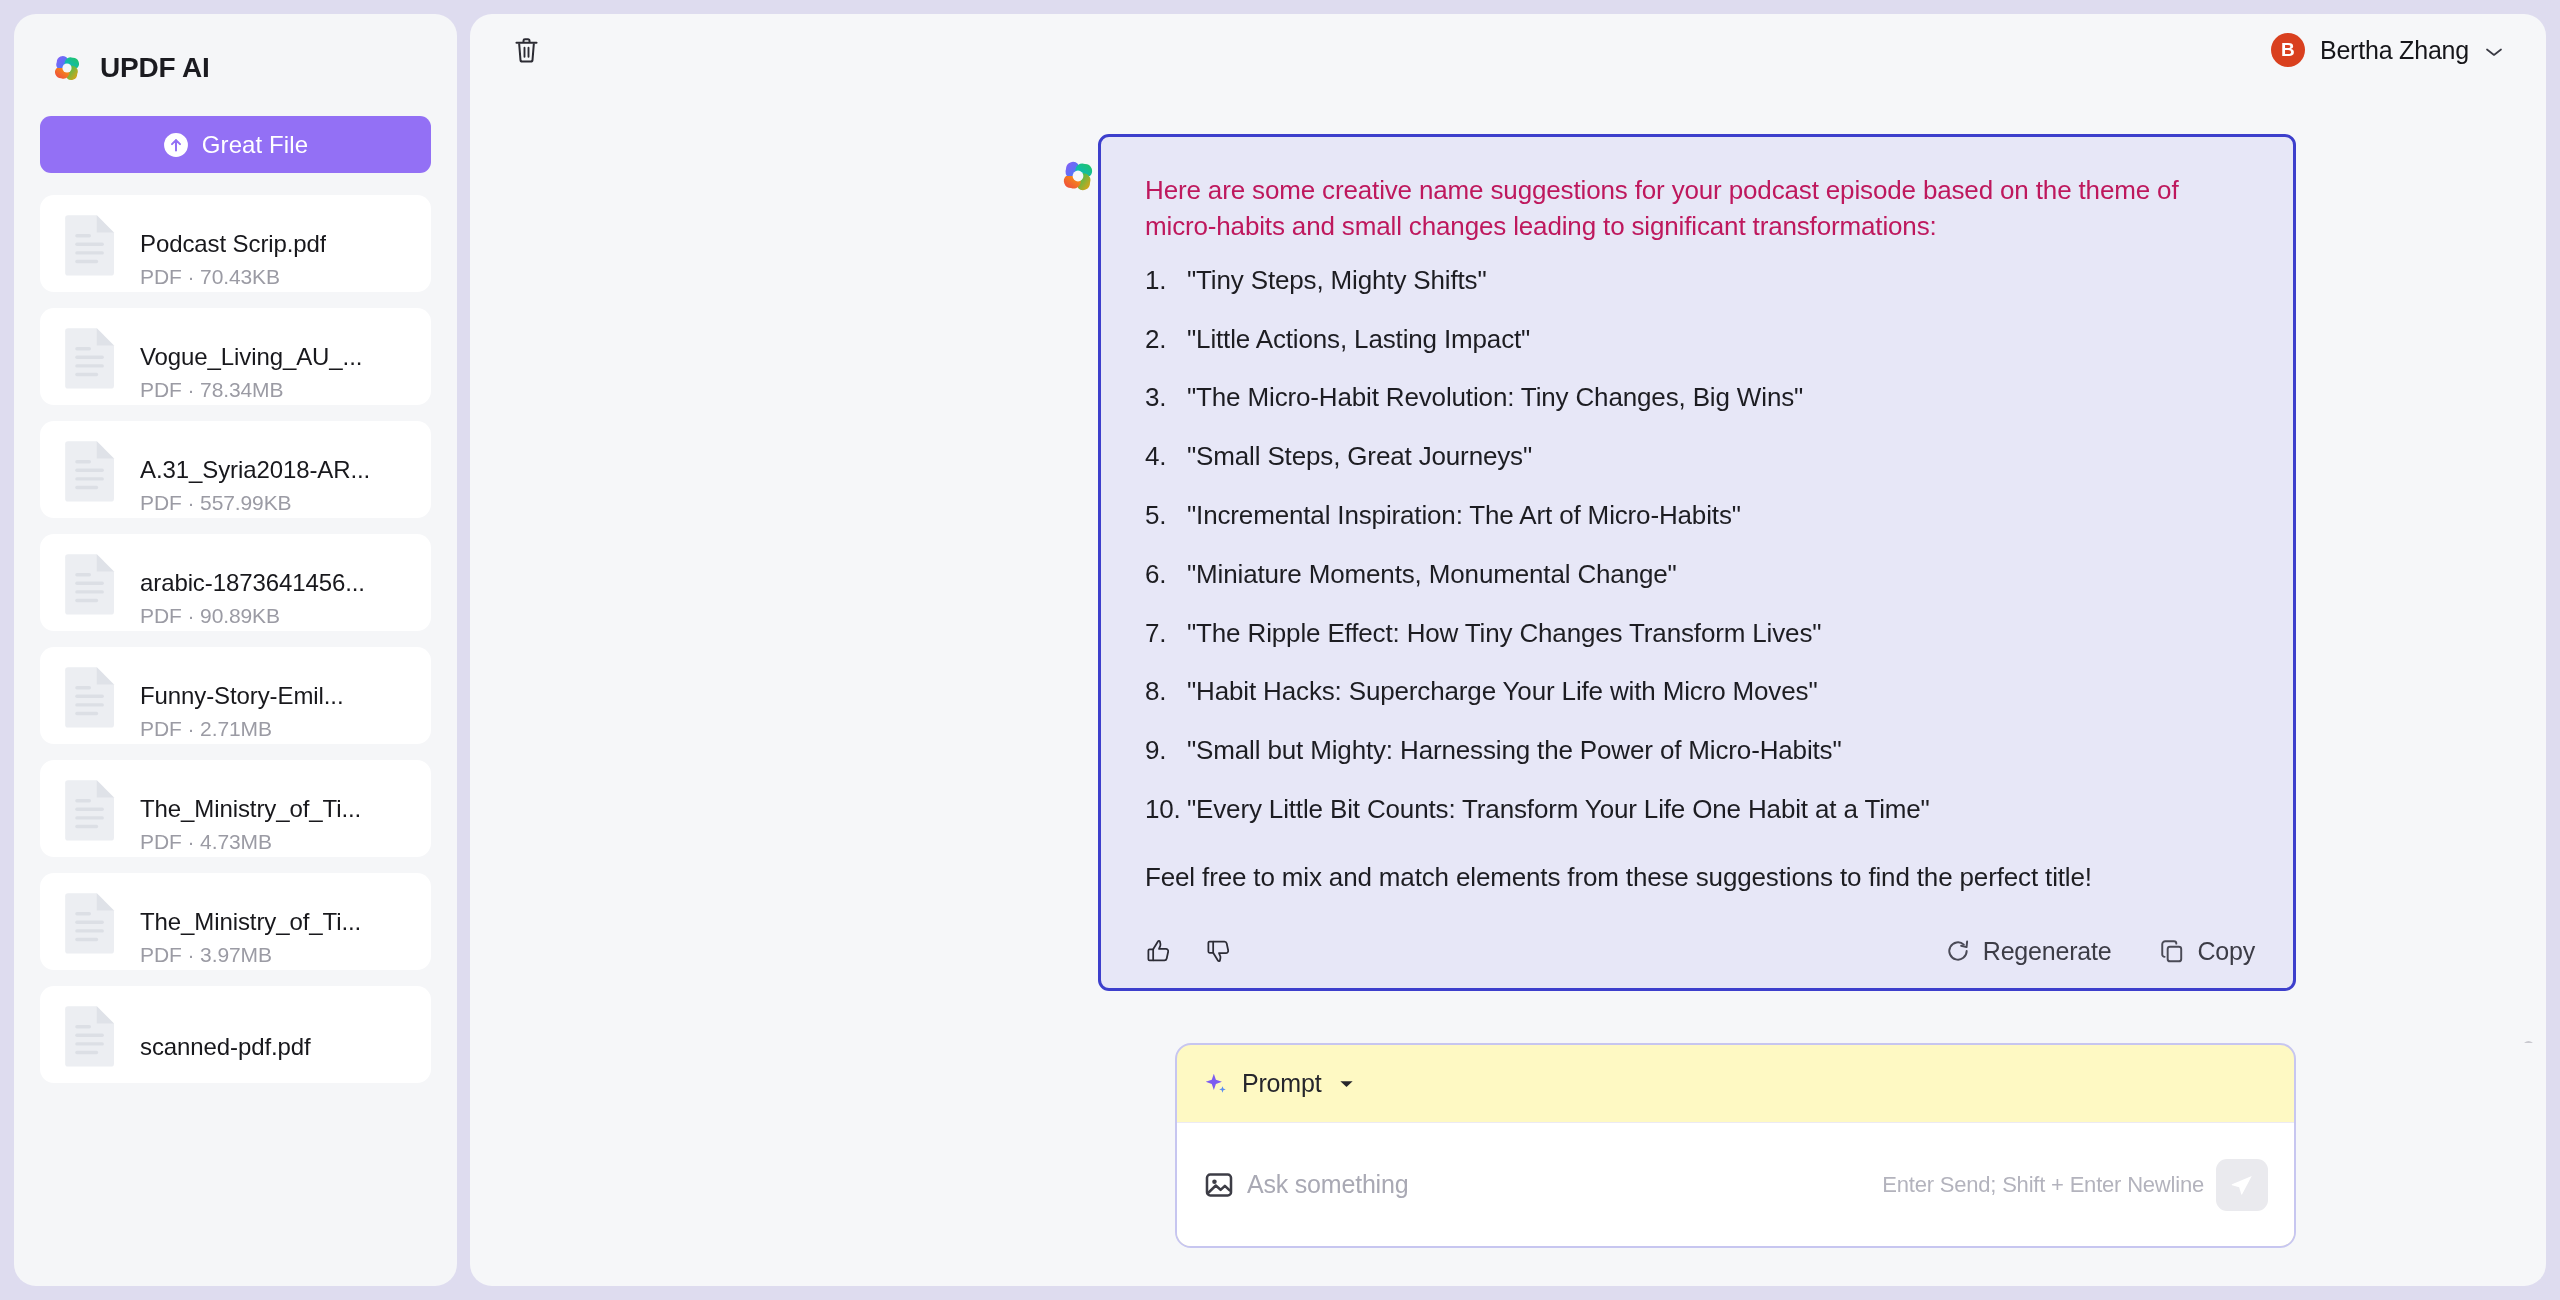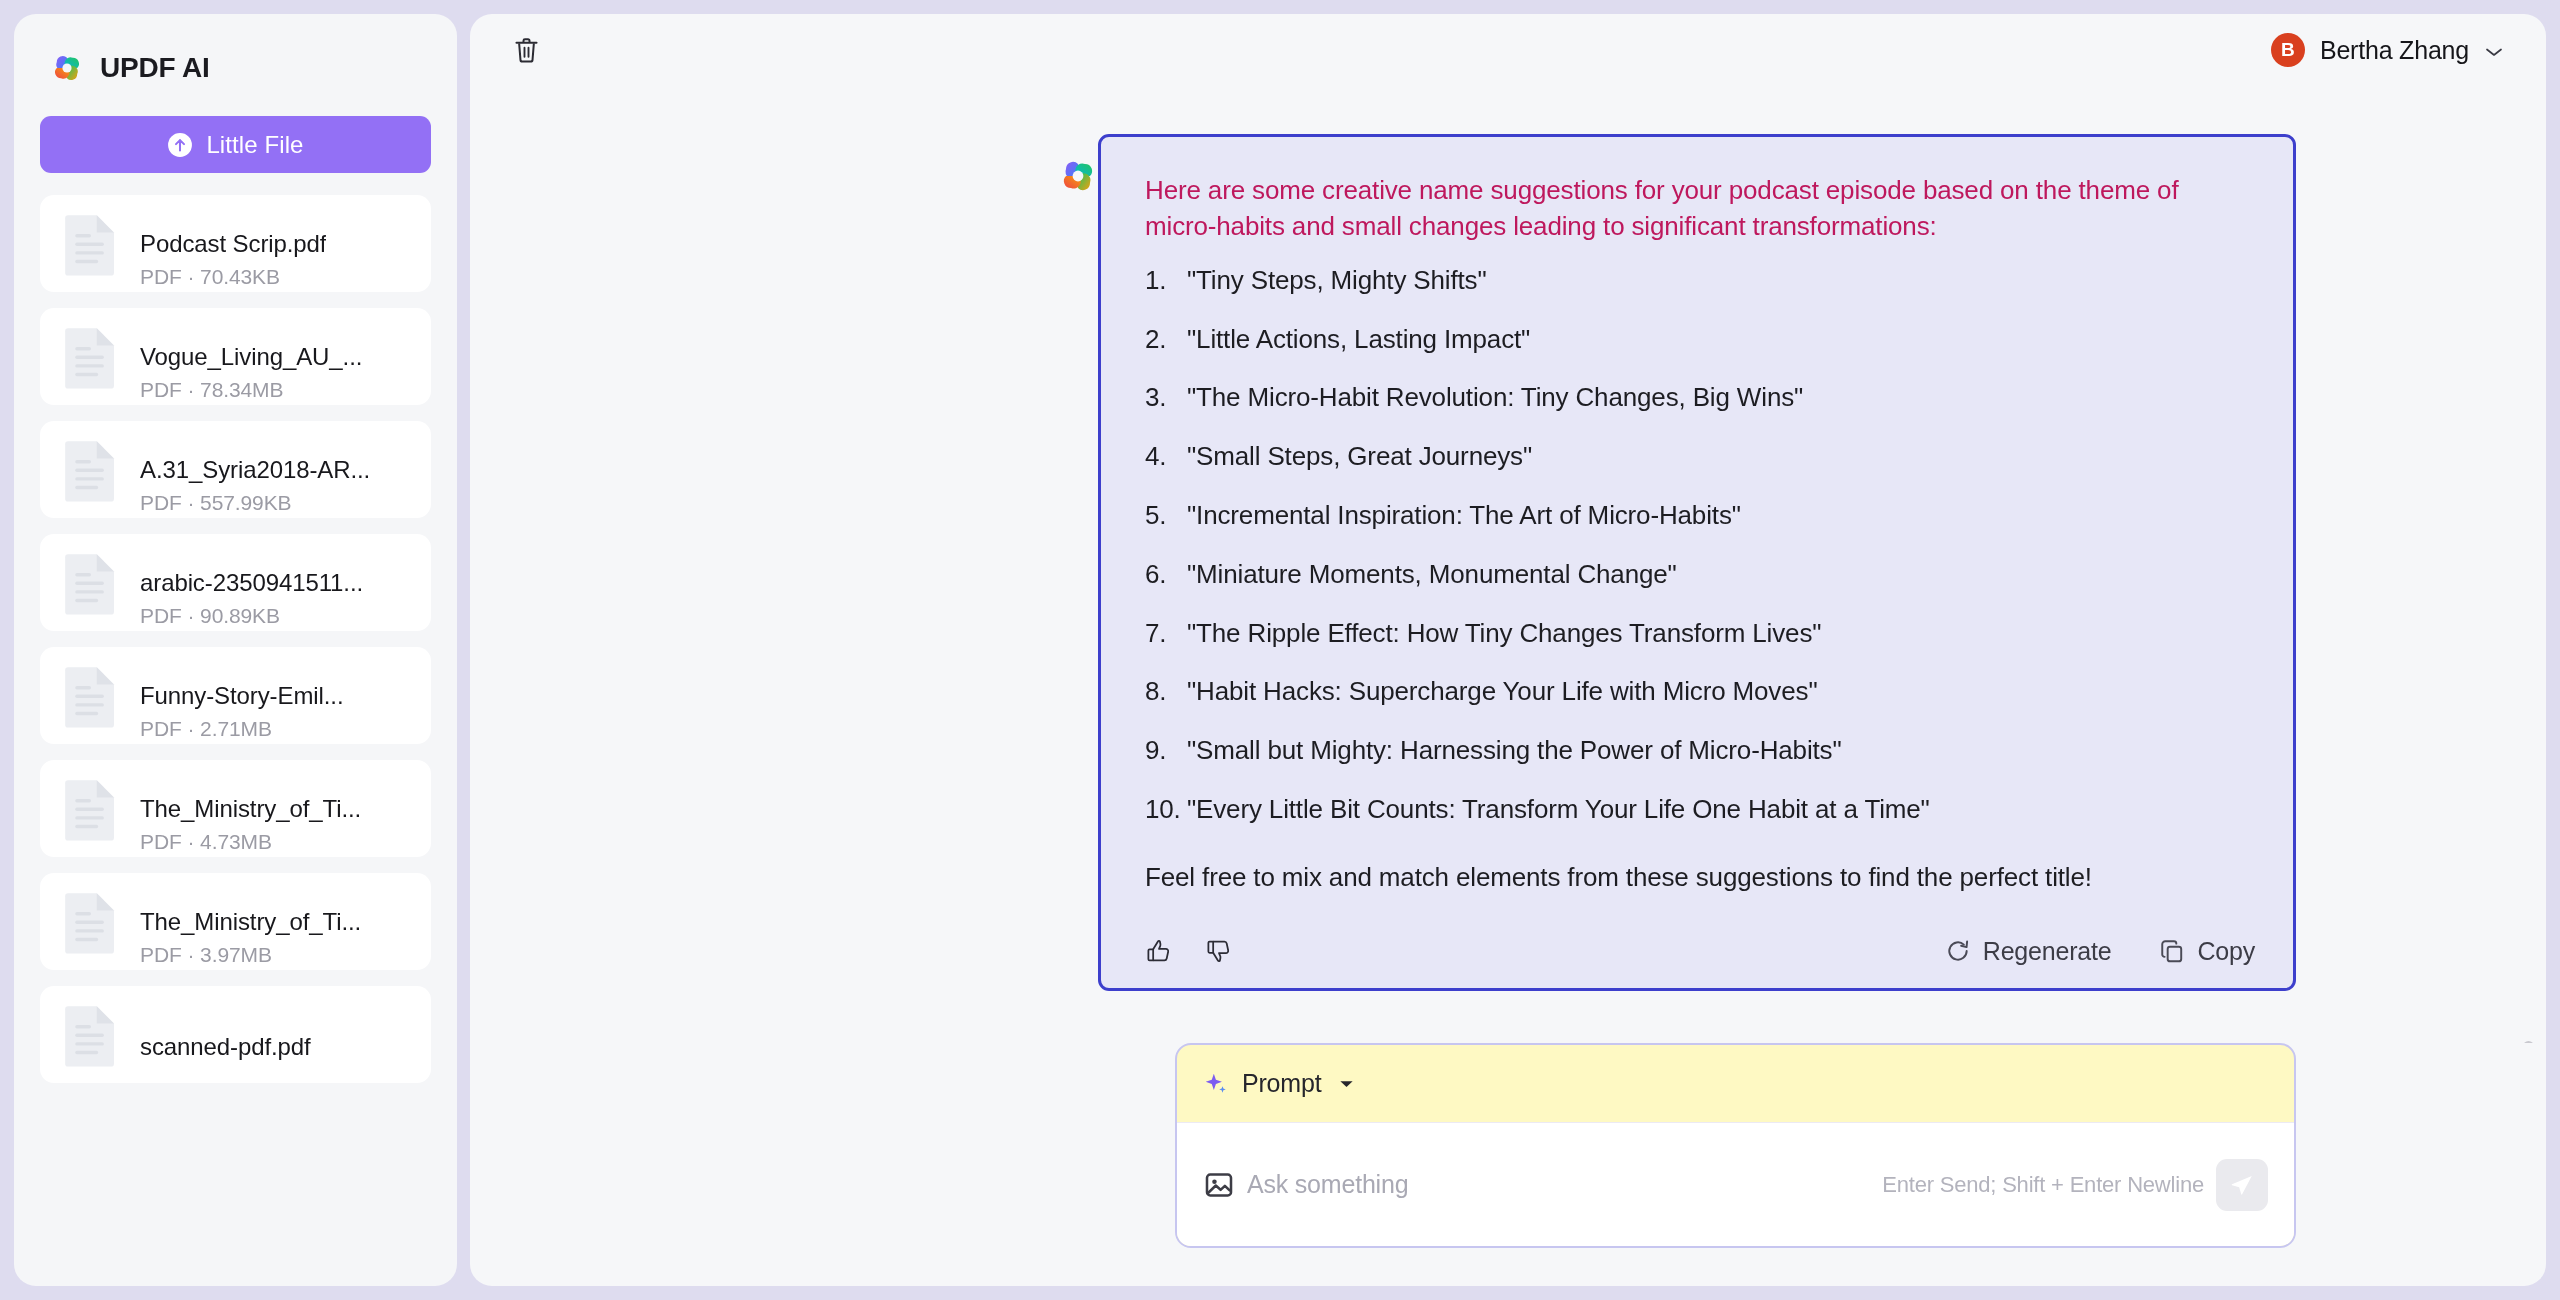--- a/index.html
+++ b/index.html
@@ -361,21 +361,21 @@
         <circle cx="20" cy="20" r="5.4" fill="#f5f6f8"></circle>
       </svg>
       <span class="brand-name">UPDF AI</span>
     </div>
 
     <button class="upload-btn">
       <svg class="upload-icon" viewBox="0 0 24 24">
         <circle cx="12" cy="12" r="11" fill="#ffffff"></circle>
         <path d="M12 17 L12 7.5 M12 7.5 L8.3 11.2 M12 7.5 L15.7 11.2" stroke="#9370f5" stroke-width="1.9" fill="none" stroke-linecap="round" stroke-linejoin="round"></path>
       </svg>
-      <span class="upload-label">Little File</span>
+      <span class="upload-label">Great File</span>
     </button>
 
     <div class="file-list">
 
       <div class="file-card">
         <svg class="file-icon" viewBox="0 0 40 46">
           <path d="M4 3 h20 l12 12 v28 a2 2 0 0 1 -2 2 h-30 a2 2 0 0 1 -2 -2 v-38 a2 2 0 0 1 2 -2 z" fill="#eceef2"></path>
           <path d="M24 3 l12 12 h-12 z" fill="#dfe2e8"></path>
           <rect x="9" y="16" width="11" height="2.4" rx="1.2" fill="#dcdfe5"></rect>
           <rect x="9" y="22" width="20" height="2.4" rx="1.2" fill="#dcdfe5"></rect>
@@ -421,21 +421,21 @@
       <div class="file-card">
         <svg class="file-icon" viewBox="0 0 40 46">
           <path d="M4 3 h20 l12 12 v28 a2 2 0 0 1 -2 2 h-30 a2 2 0 0 1 -2 -2 v-38 a2 2 0 0 1 2 -2 z" fill="#eceef2"></path>
           <path d="M24 3 l12 12 h-12 z" fill="#dfe2e8"></path>
           <rect x="9" y="16" width="11" height="2.4" rx="1.2" fill="#dcdfe5"></rect>
           <rect x="9" y="22" width="20" height="2.4" rx="1.2" fill="#dcdfe5"></rect>
           <rect x="9" y="28" width="20" height="2.4" rx="1.2" fill="#dcdfe5"></rect>
           <rect x="9" y="34" width="16" height="2.4" rx="1.2" fill="#dcdfe5"></rect>
         </svg>
         <div class="file-meta">
-          <span class="file-name">arabic-2350941511...</span>
+          <span class="file-name">arabic-1873641456...</span>
           <span class="file-sub">PDF · 90.89KB</span>
         </div>
       </div>
 
       <div class="file-card">
         <svg class="file-icon" viewBox="0 0 40 46">
           <path d="M4 3 h20 l12 12 v28 a2 2 0 0 1 -2 2 h-30 a2 2 0 0 1 -2 -2 v-38 a2 2 0 0 1 2 -2 z" fill="#eceef2"></path>
           <path d="M24 3 l12 12 h-12 z" fill="#dfe2e8"></path>
           <rect x="9" y="16" width="11" height="2.4" rx="1.2" fill="#dcdfe5"></rect>
           <rect x="9" y="22" width="20" height="2.4" rx="1.2" fill="#dcdfe5"></rect>

